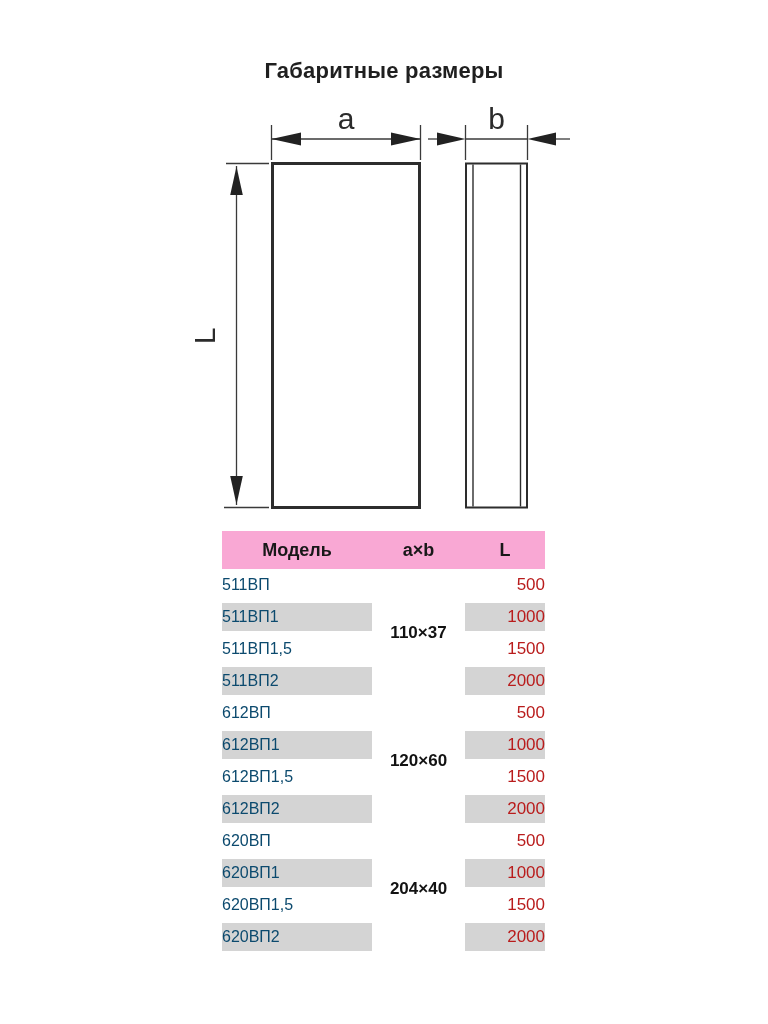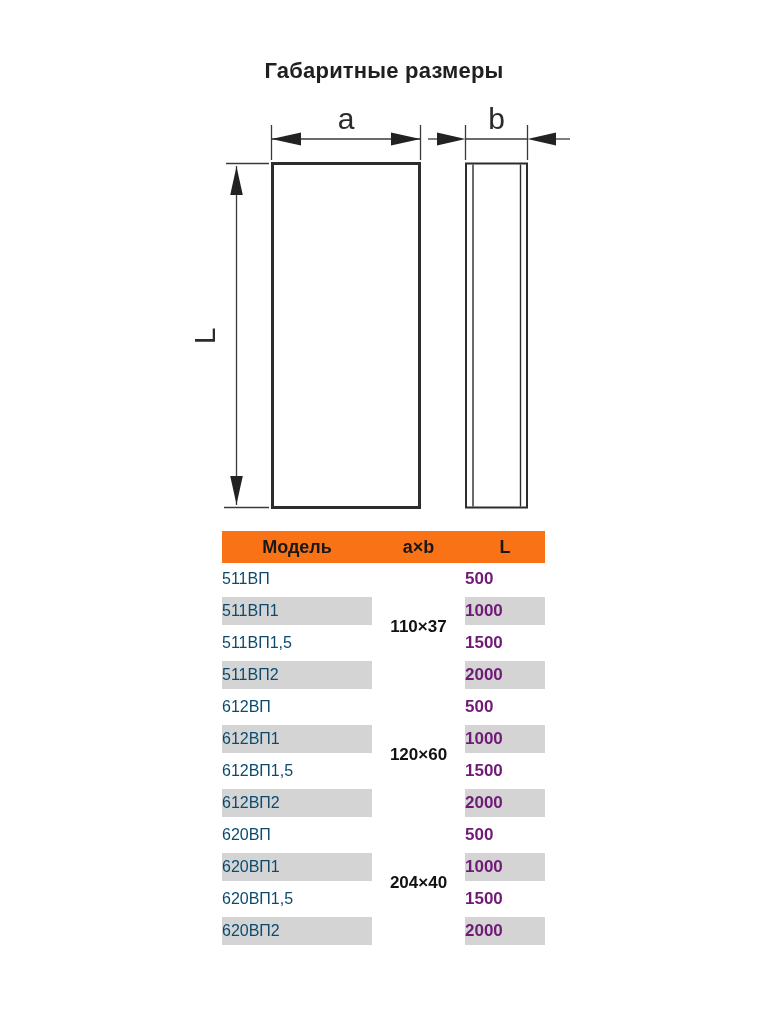--- a/index.html
+++ b/index.html
@@ -33,45 +33,45 @@
     left: 222px; top: 531px;
     width: 323px;
     border-collapse: collapse;
     table-layout: fixed;
   }
   table.spec col.c-model { width: 150px; }
   table.spec col.c-axb   { width: 93px; }
   table.spec col.c-len   { width: 80px; }
 
   table.spec th {
-    background: #f97316;
-    height: 32px;
+    background: #f9a8d4;
+    height: 38px;
     font-size: 18px; font-weight: 700;
     color: #181818;
     text-align: center;
     padding: 0;
   }
   table.spec td {
     height: 32px;
     padding: 0;
     vertical-align: middle;
     background: #ffffff;
   }
   td.model {
     text-align: left;
     padding-left: 10px;
     font-size: 16px;
     font-weight: 400;
     color: #0c4a6e;
   }
   td.len {
-    text-align: left;
+    text-align: right;
     font-size: 17px;
-    font-weight: 700;
-    color: #701a75;
+    font-weight: 400;
+    color: #b91c1c;
   }
   td.axb {
     text-align: center;
     font-size: 17px;
     font-weight: 800;
     color: #121212;
     background: #ffffff;
   }
   tr.alt td.model, tr.alt td.len {
     background: #d4d4d4;

